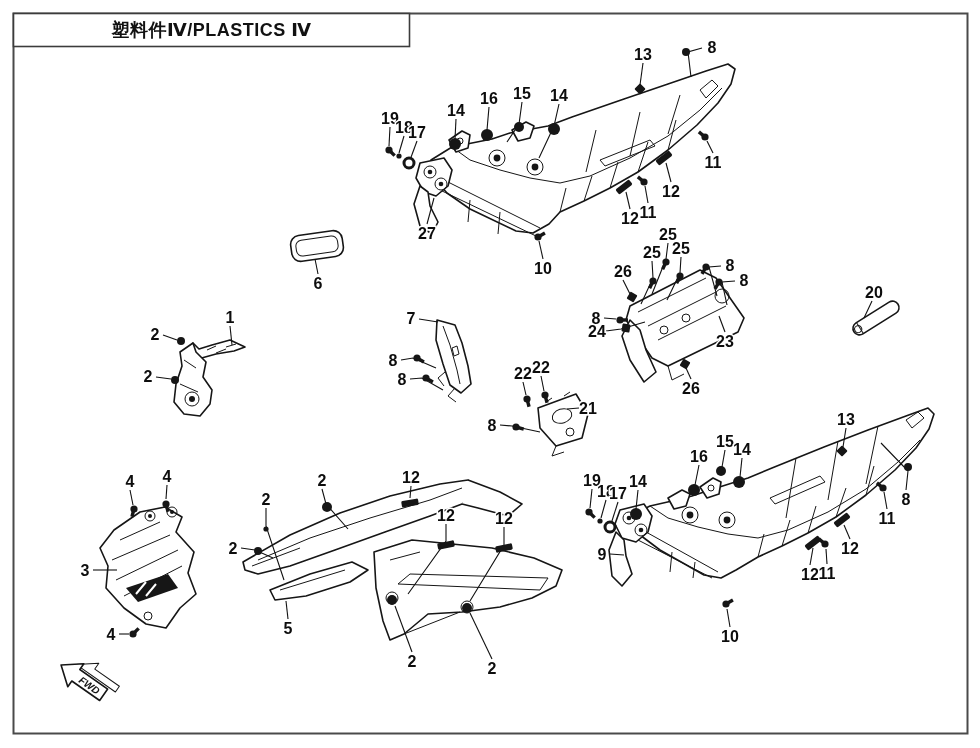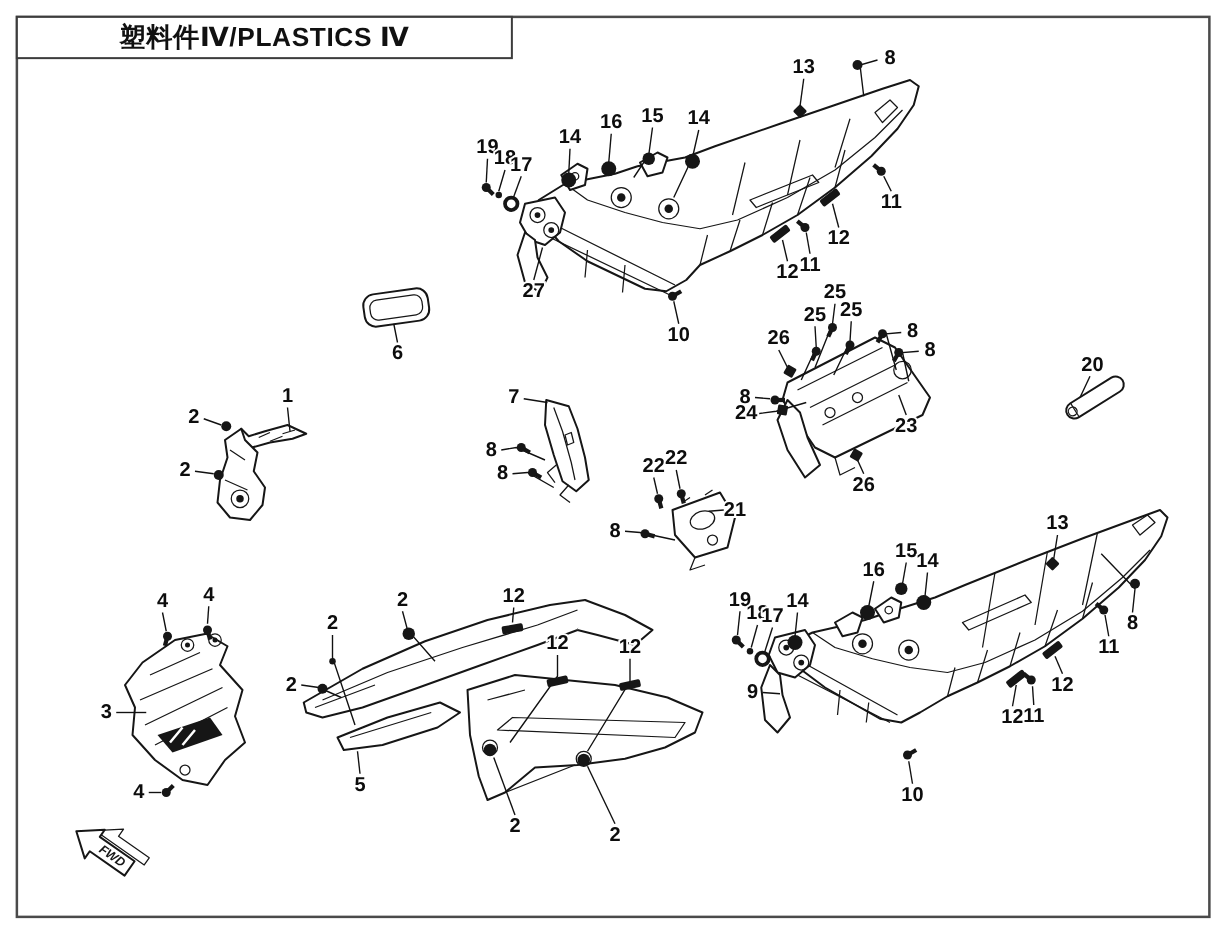--- a/index.html
+++ b/index.html
@@ -3,21 +3,21 @@
 <meta charset="utf-8">
 <style>
   html,body{margin:0;padding:0;background:#fff;}
   .page{position:relative;width:980px;height:748px;background:#fff;overflow:hidden;
         font-family:"Liberation Sans",sans-serif;}
   #diagram-svg{position:absolute;left:0;top:0;}
   .border-rect{fill:none;stroke:#4a4a4a;stroke-width:2;}
   .titlebox-rect{fill:#fff;stroke:#3c3c3c;stroke-width:1.6;}
   .title{position:absolute;left:14px;top:13px;width:395px;height:33px;
          display:flex;align-items:center;justify-content:center;
-         font-weight:700;font-size:21px;color:#111;letter-spacing:.5px;
+         font-weight:700;font-size:18px;color:#111;letter-spacing:.5px;
          font-family:"Liberation Sans","DejaVu Sans",sans-serif;}
   .outline{fill:#fff;stroke:#161616;stroke-width:1.6;stroke-linejoin:round;}
   .thin{fill:none;stroke:#161616;stroke-width:1;stroke-linejoin:round;}
   .dark{fill:#161616;stroke:none;}
   .mk-ring{fill:#fff;stroke:#161616;stroke-width:3;}
   .leader{fill:none;stroke:#111;stroke-width:1.1;}
   .callout-num{font:700 16px "Liberation Sans",sans-serif;fill:#0d0d0d;
                text-anchor:middle;dominant-baseline:central;
                paint-order:stroke;stroke:#fff;stroke-width:3px;}
   .fwd-text{font:italic 700 10px "Liberation Sans",sans-serif;fill:#161616;

